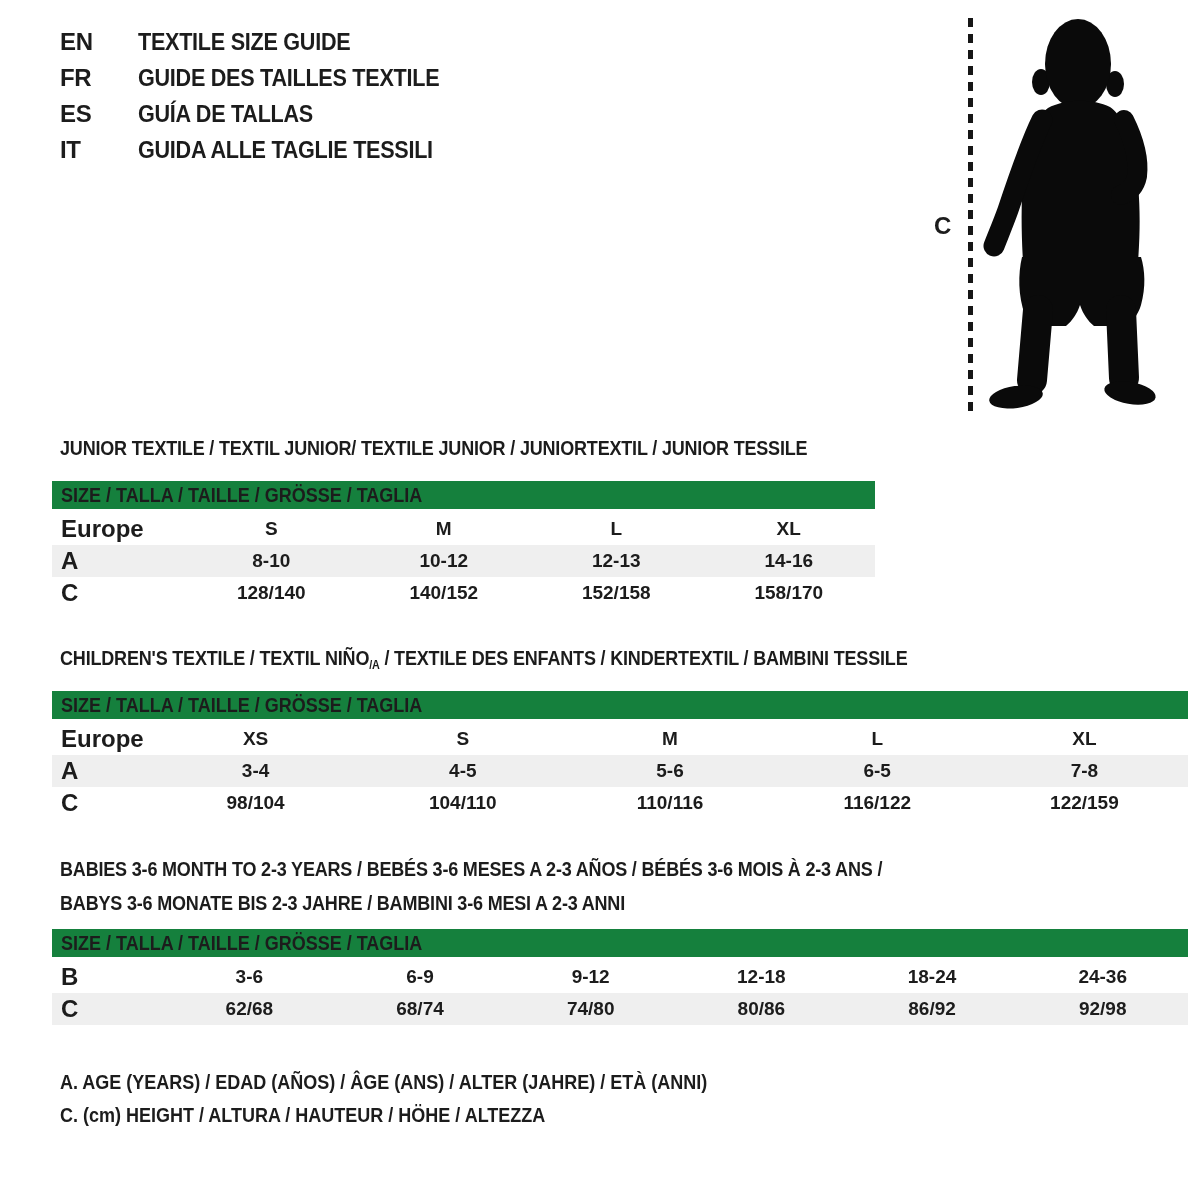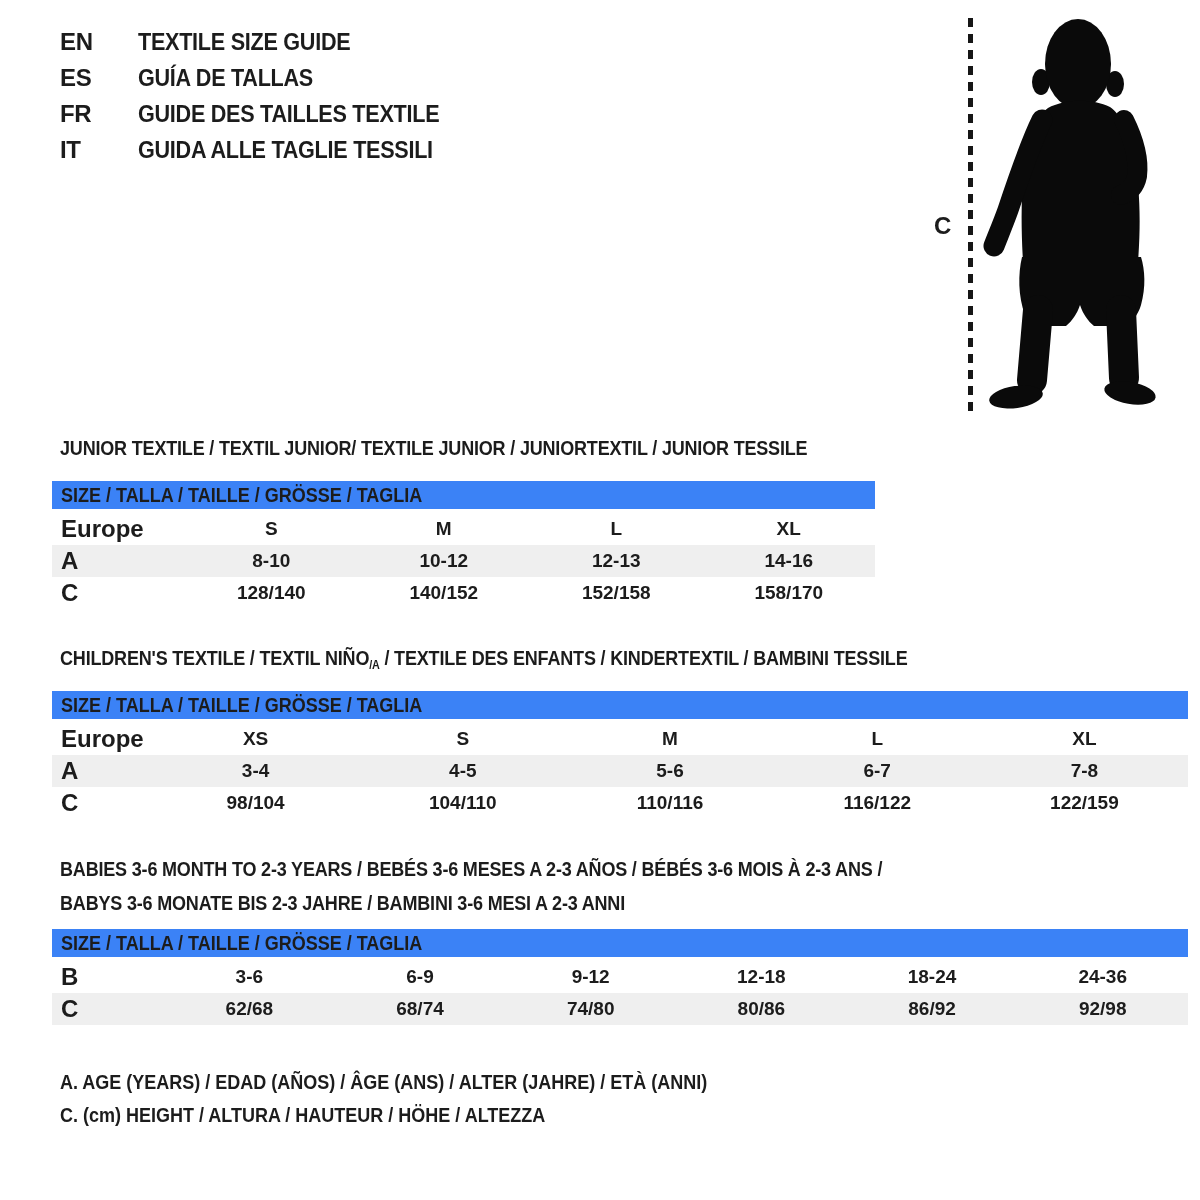--- a/index.html
+++ b/index.html
@@ -24,21 +24,21 @@
     background:repeating-linear-gradient(to bottom,#161616 0 9px,transparent 9px 16px);
   }
   .toddler{left:958px;top:12px;}
 
   
   .sec-title{font-size:20px;letter-spacing:-0.2px;}
   .sub{font-size:12px;vertical-align:-4px;}
 
   
   .tbl{position:absolute;}
-  .band{height:28px;background:#3b82f6;display:flex;align-items:center;padding-left:9px;margin-bottom:4px;font-size:20px;}
+  .band{height:28px;background:#15803d;display:flex;align-items:center;padding-left:9px;margin-bottom:4px;font-size:20px;}
   .trow{display:flex;align-items:center;height:32px;font-size:19px;}
   .alt{background:#efefef;}
   .lab{padding-left:9px;font-size:24px;box-sizing:border-box;}
   .jun{left:32px;top:481px;width:823px;}
   .jun .lab{width:133px;}
   .chi{left:32px;top:691px;width:1136px;}
   .chi .lab{width:100px;}
   .bab{left:32px;top:929px;width:1136px;}
   .bab .lab{width:112px;}
   .cell{flex:1;text-align:center;}
@@ -51,26 +51,26 @@
 <body>
 
 <div class="canvas">
 
   <div class="abs lang-list">
     <div class="lang-row">
       <span class="lang-code">EN</span>
       <span class="sq">TEXTILE SIZE GUIDE</span>
     </div>
     <div class="lang-row">
+      <span class="lang-code">FR</span>
+      <span class="sq">GUIDE DES TAILLES TEXTILE</span>
+    </div>
+    <div class="lang-row">
       <span class="lang-code">ES</span>
       <span class="sq">GUÍA DE TALLAS</span>
-    </div>
-    <div class="lang-row">
-      <span class="lang-code">FR</span>
-      <span class="sq">GUIDE DES TAILLES TEXTILE</span>
     </div>
     <div class="lang-row">
       <span class="lang-code">IT</span>
       <span class="sq">GUIDA ALLE TAGLIE TESSILI</span>
     </div>
   </div>
 
   <span class="abs c-label">C</span>
   <div class="abs dash-line"></div>
   <svg class="abs toddler" width="192" height="404" viewBox="0 0 192 404" fill="#0a0a0a" stroke="none">
@@ -138,21 +138,21 @@
       <span class="cell">S</span>
       <span class="cell">M</span>
       <span class="cell">L</span>
       <span class="cell">XL</span>
     </div>
     <div class="trow alt">
       <span class="lab">A</span>
       <span class="cell">3-4</span>
       <span class="cell">4-5</span>
       <span class="cell">5-6</span>
-      <span class="cell">6-7</span>
+      <span class="cell">6-5</span>
       <span class="cell">7-8</span>
     </div>
     <div class="trow">
       <span class="lab">C</span>
       <span class="cell">98/104</span>
       <span class="cell">104/110</span>
       <span class="cell">110/116</span>
       <span class="cell">116/122</span>
       <span class="cell">122/159</span>
     </div>

